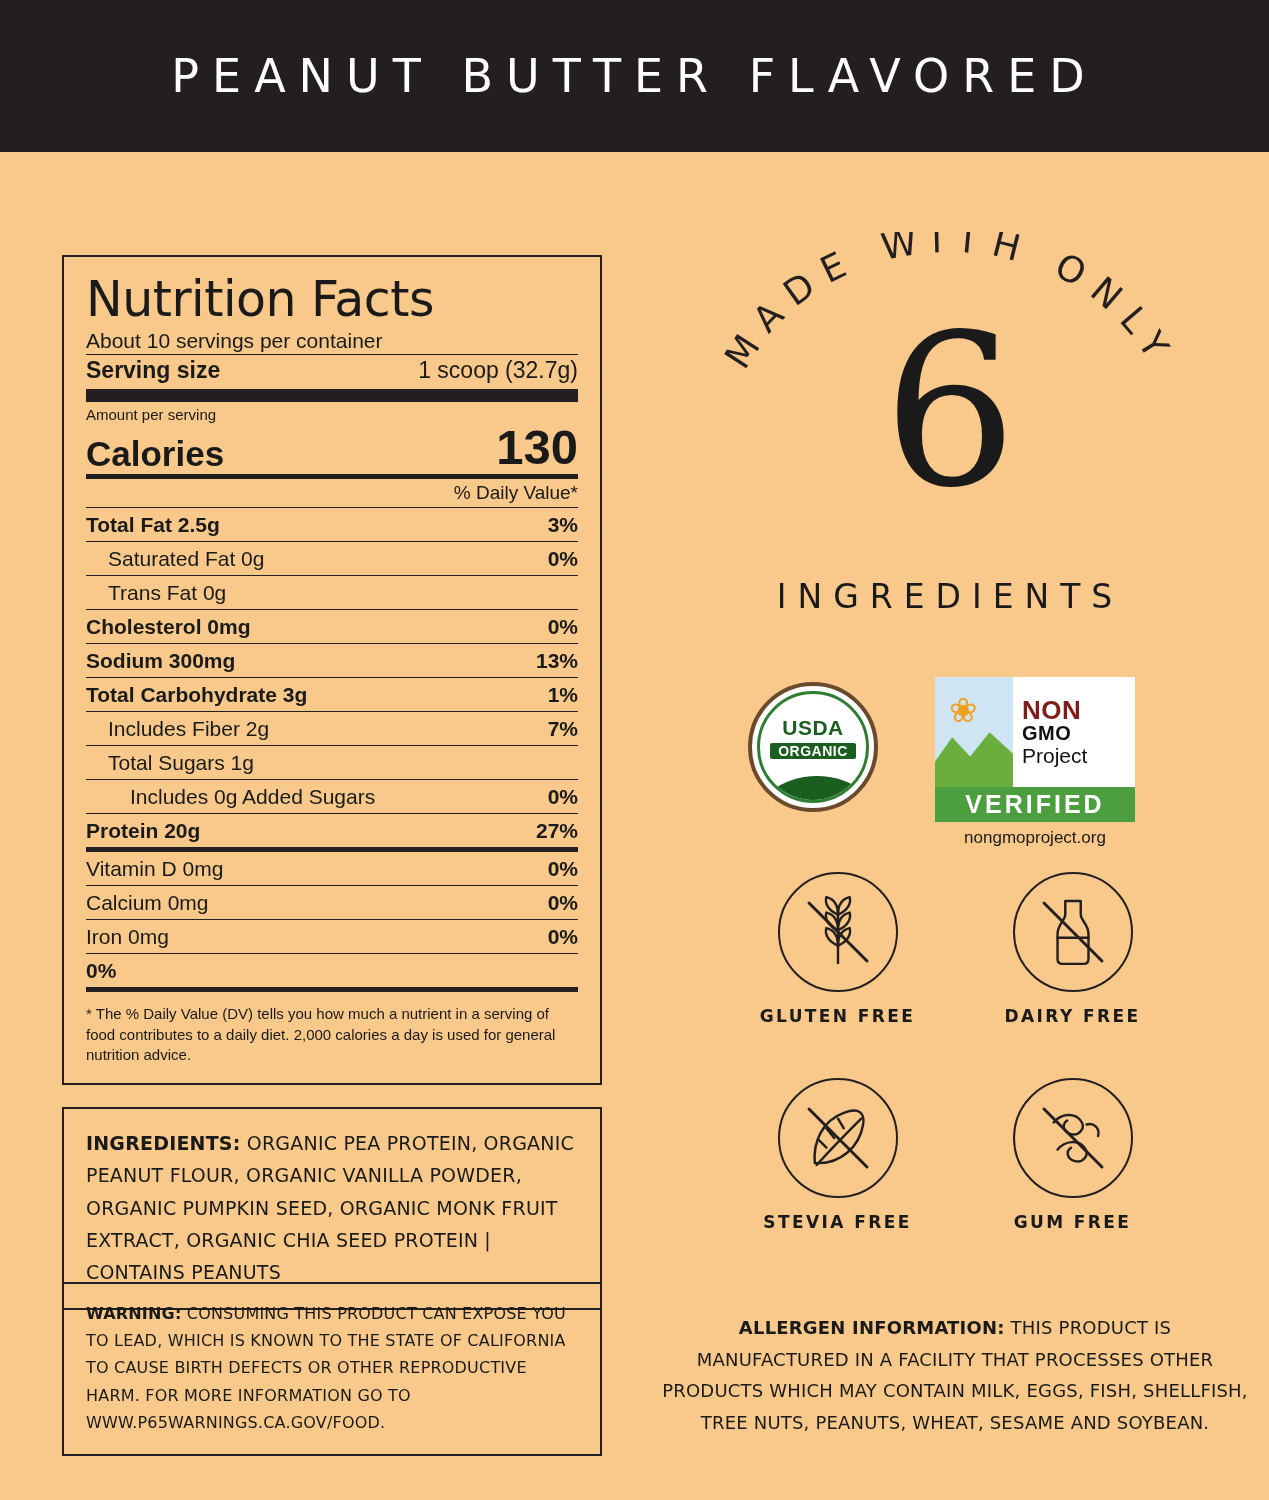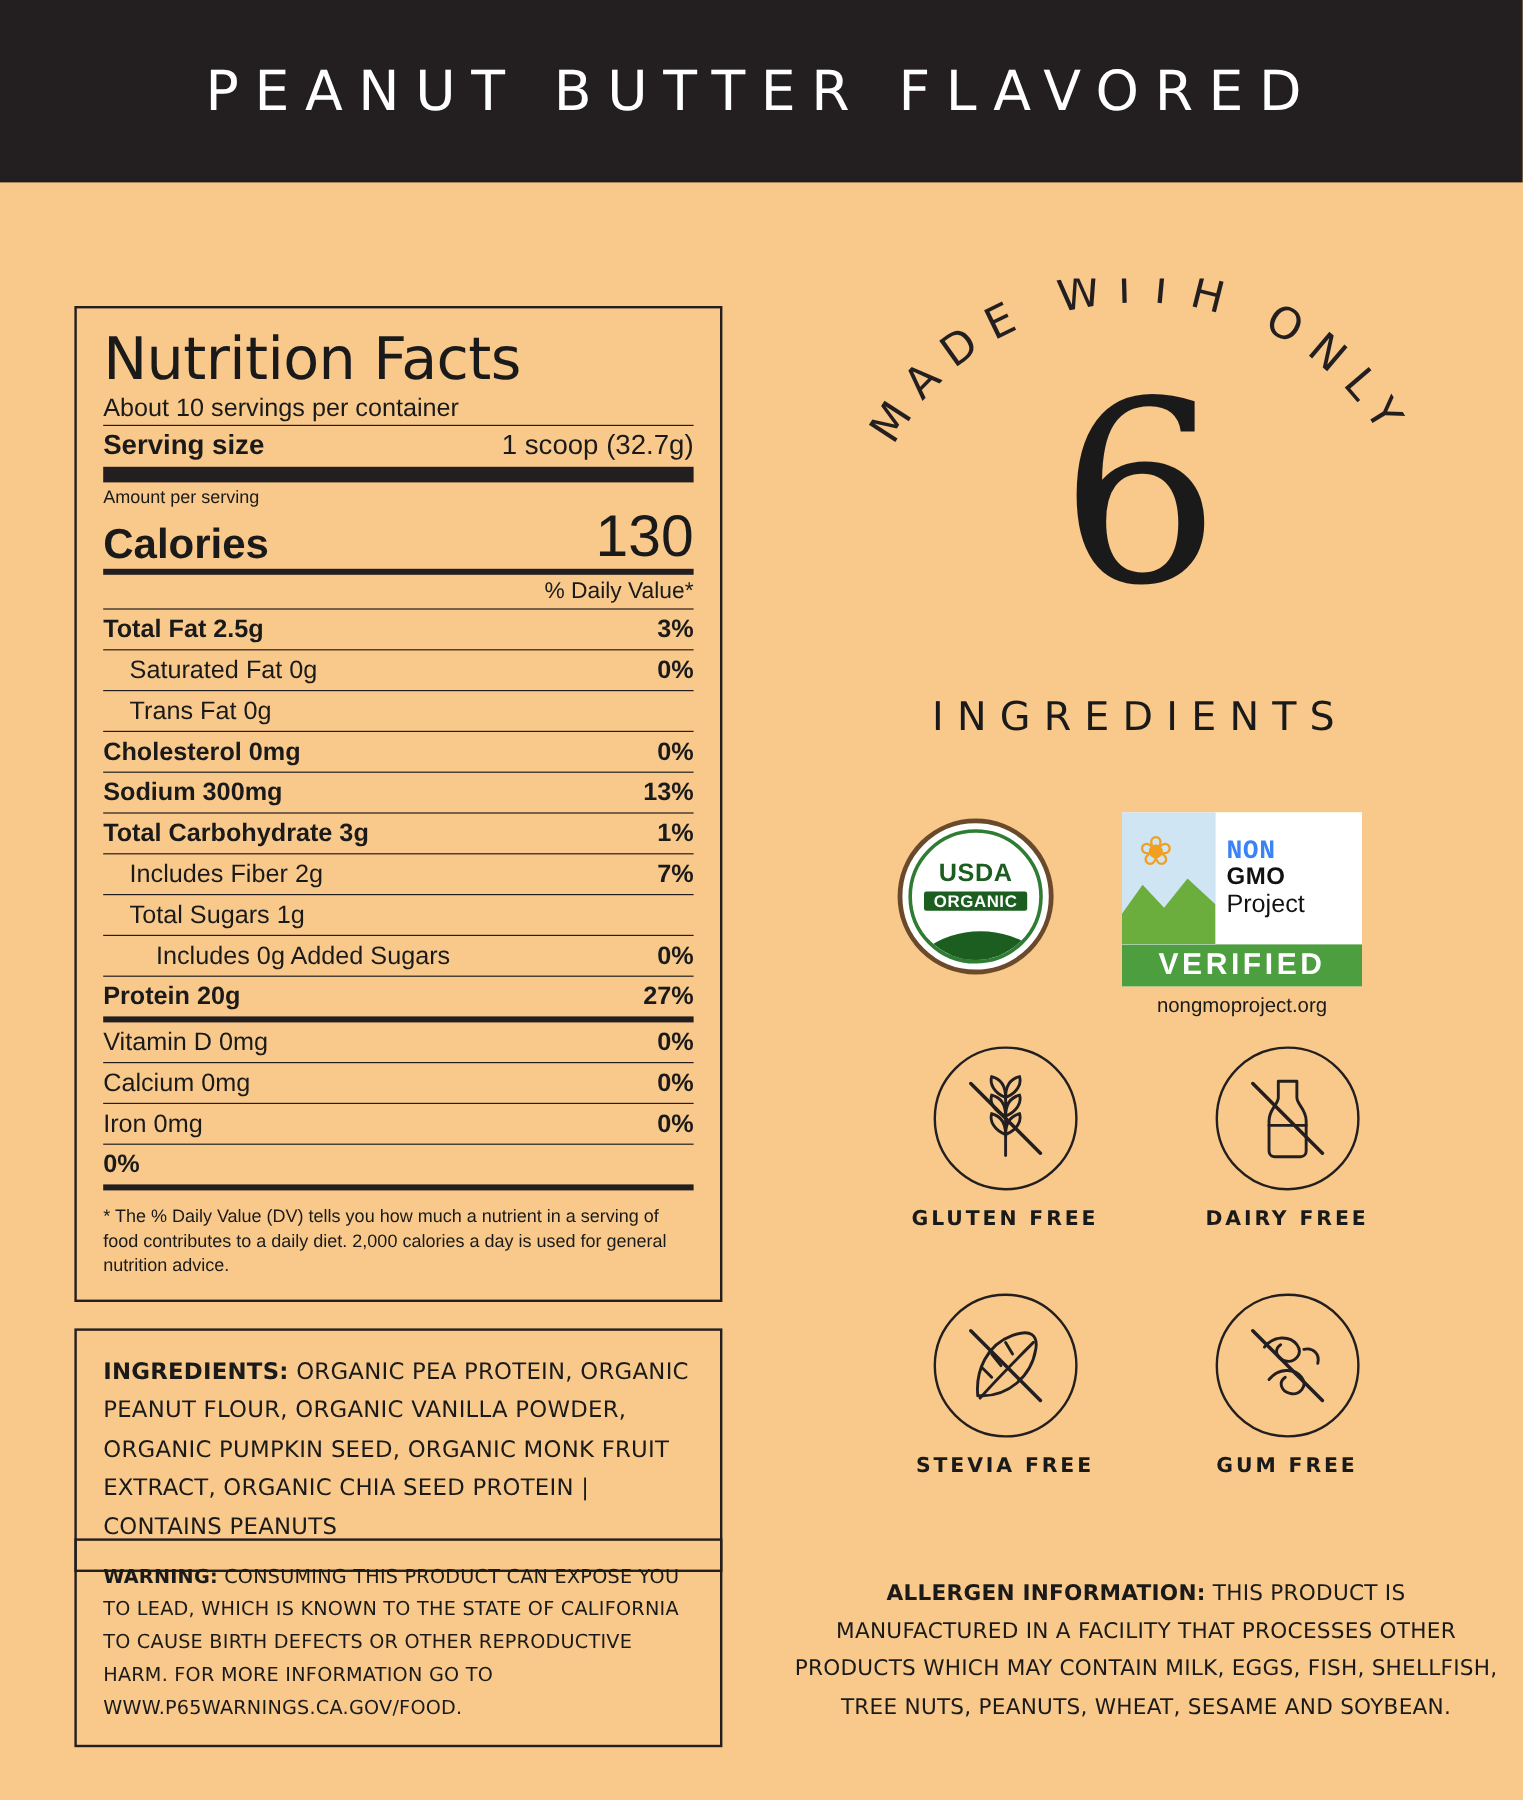--- a/index.html
+++ b/index.html
@@ -74,21 +74,21 @@
     display: flex; justify-content: space-between; align-items: baseline;
     font-size: 23px; padding: 2px 0 5px 0;
   }
   .nf-serv-size .lbl { font-weight: 700; }
   .amt-per { font-size: 15px; padding-top: 4px; }
   .cal-row {
     display: flex; justify-content: space-between; align-items: flex-end;
     padding-bottom: 2px;
   }
   .cal-label { font-size: 35px; font-weight: 700; line-height: 1.05; }
-  .cal-value { font-size: 49px; font-weight: 400; line-height: 1.0; }
+  .cal-value { font-size: 49px; font-weight: 700; line-height: 1.0; }
   .dv-head {
     text-align: right; font-size: 19px; padding: 3px 0 3px 0; font-weight: 400;
   }
   .nf-row .name { flex: 1; }
   .nf-row .name b { font-weight: 700; }
   .nf-row .pct { font-weight: 700; }
   .indent1 { padding-left: 22px; }
   .indent2 { padding-left: 44px; }
   .nf-footnote {
     font-size: 15px; line-height: 1.35; padding-top: 12px;
@@ -196,21 +196,21 @@
     clip-path: polygon(0 60%, 22% 22%, 45% 52%, 70% 14%, 100% 48%, 100% 100%, 0 100%);
   }
   .nongmo-butterfly {
     position: absolute; left: 14px; top: 16px; font-size: 34px; color: #f0a01e;
     line-height: 1;
   }
   .nongmo-right {
     flex: 1; background: #ffffff; display: flex; flex-direction: column;
     justify-content: center; padding-left: 9px;
   }
-  .nongmo-non { font-size: 22px; font-weight: 700; line-height: 1; color: #3b82f6; letter-spacing: 0.5px; font-family: Liberation Mono, monospace;}
+  .nongmo-non { font-size: 26px; font-weight: 700; line-height: 1; color: #7f1d1d; letter-spacing: 0.5px;}
   .nongmo-gmo { font-size: 20px; font-weight: 700; line-height: 1.05; color: #111; letter-spacing: 0.5px;}
   .nongmo-project { font-size: 21px; font-weight: 400; line-height: 1.1; color: #111; }
   .nongmo-verified {
     background: #4c9e3f; color: #ffffff; text-align: center;
     font-size: 25px; font-weight: 700; letter-spacing: 3px; padding: 3px 0;
   }
   .nongmo-url {
     position: absolute; left: 0; right: 0; bottom: -26px; text-align: center;
     font-size: 17px; color: #1a1a1a;
   }

